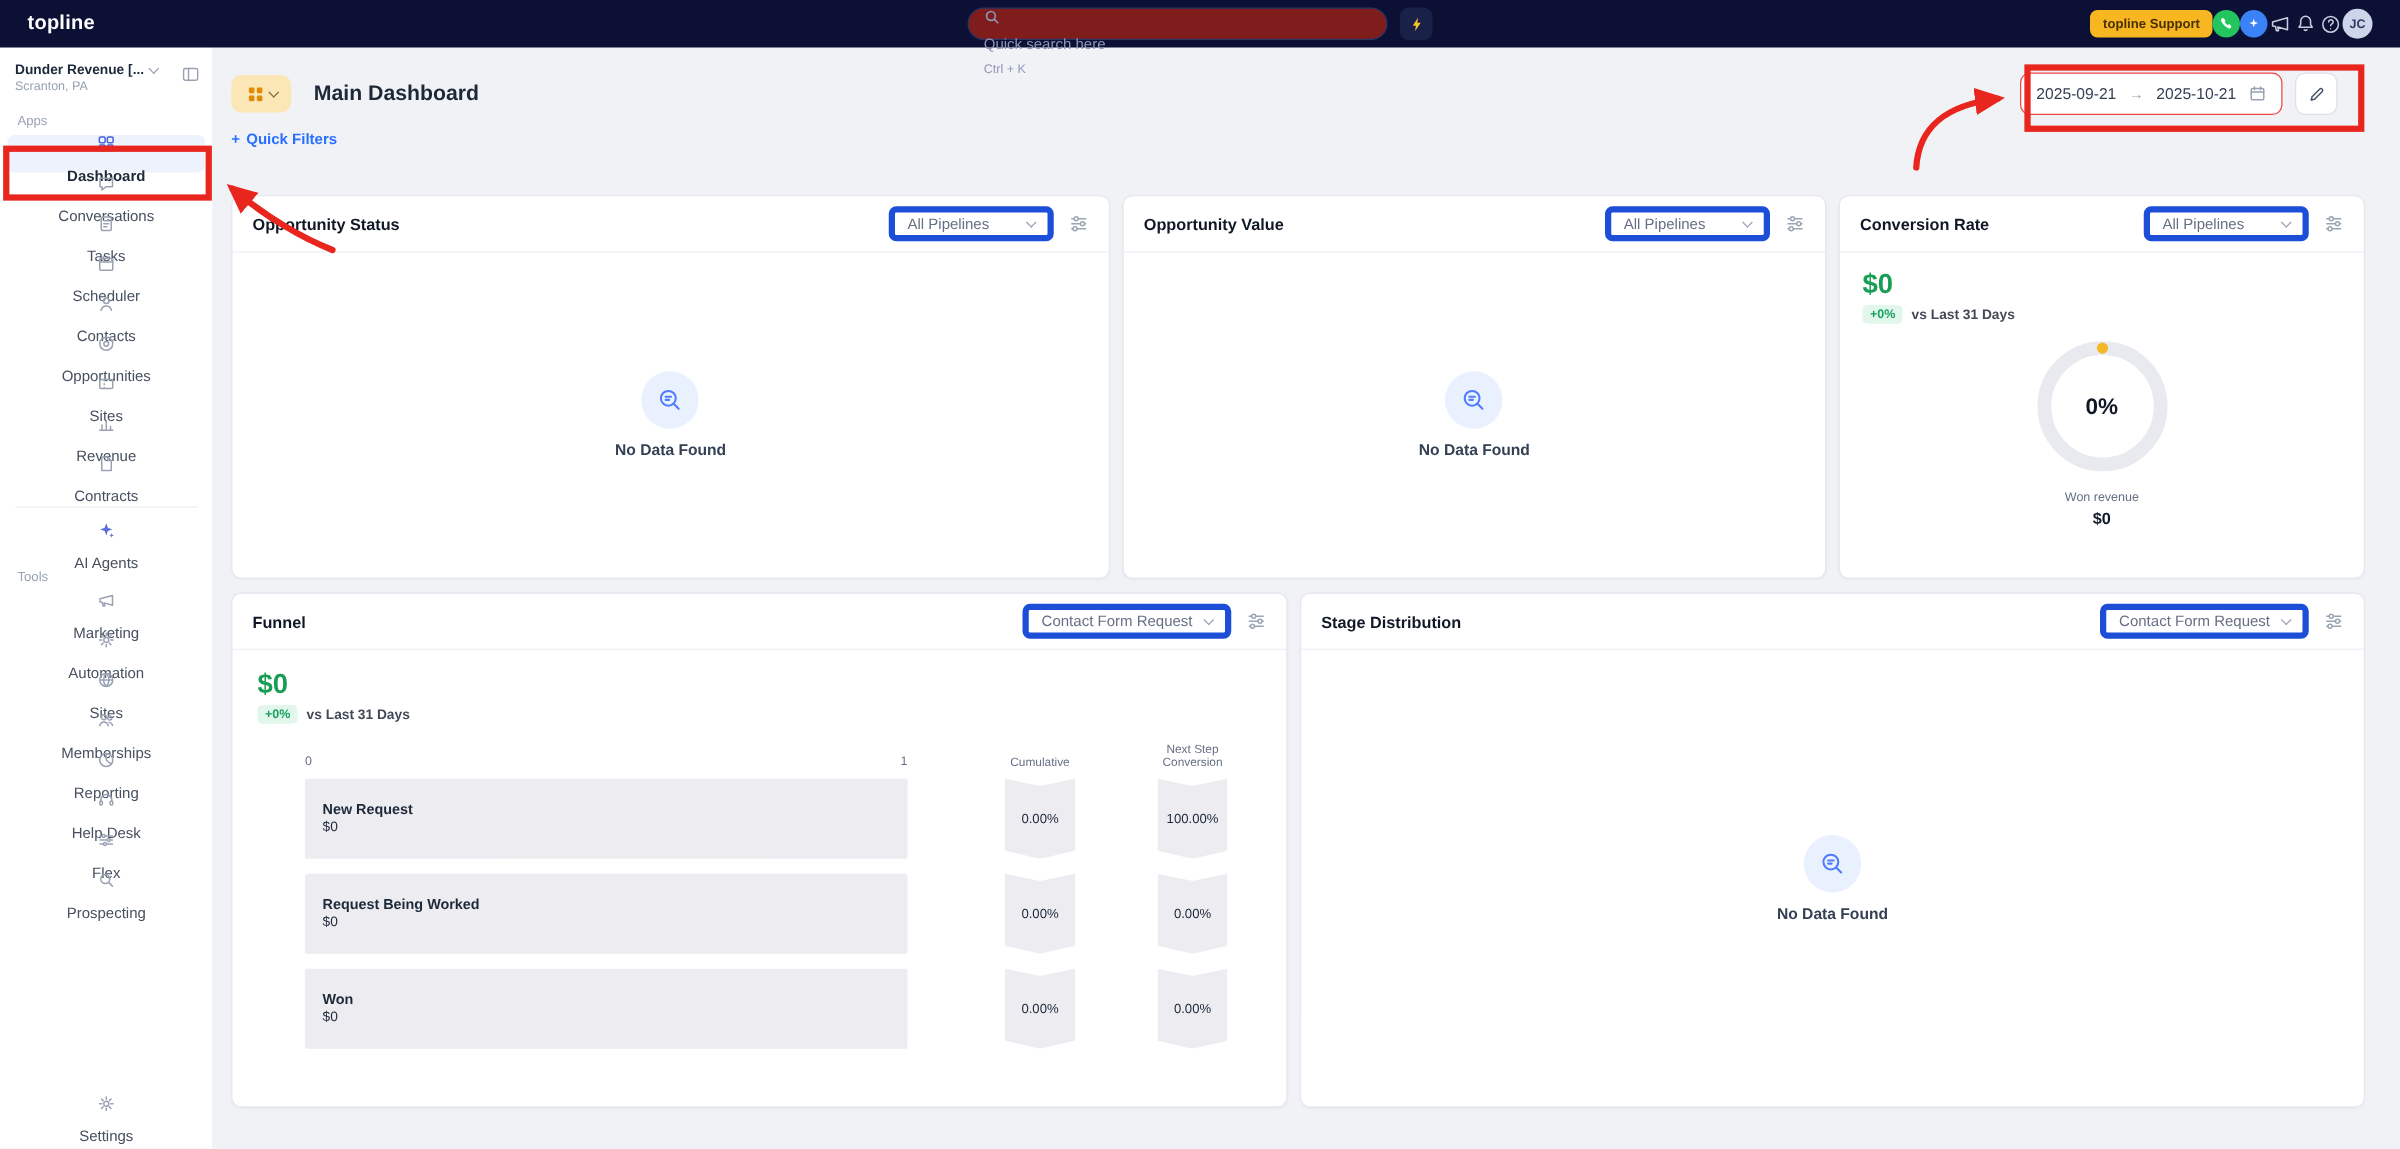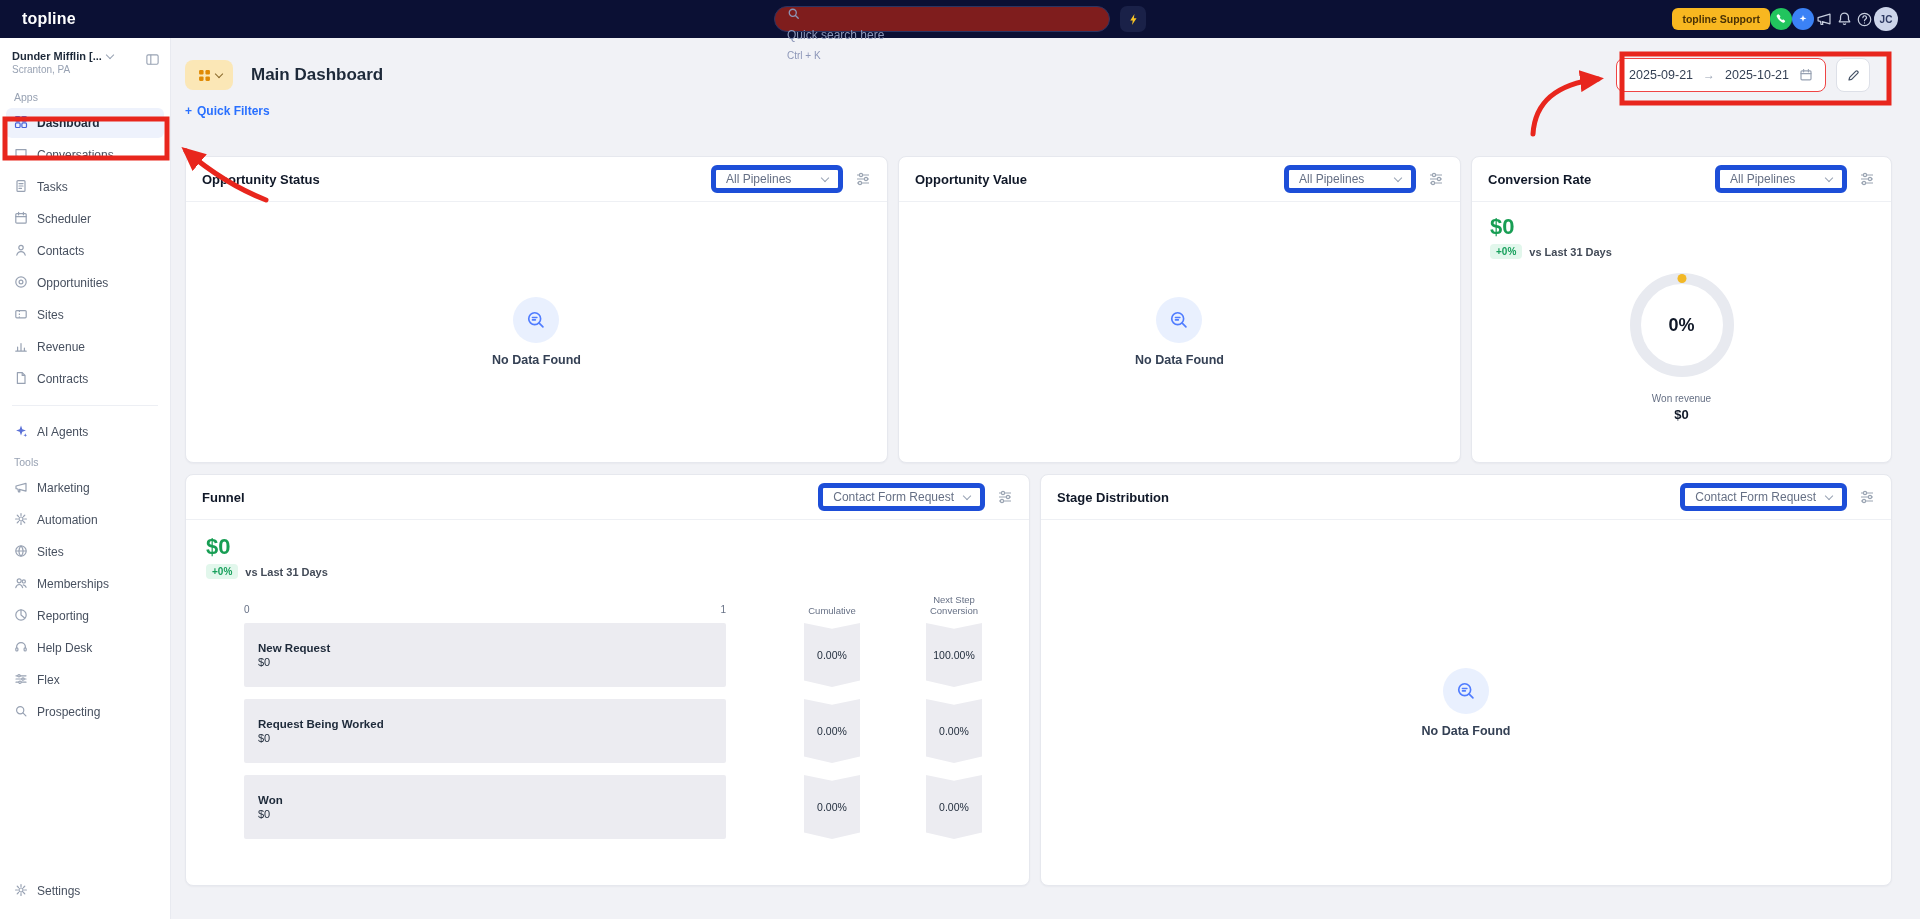--- a/index.html
+++ b/index.html
@@ -27,21 +27,21 @@
   .main { flex:1; background:#f1f2f6; padding:0 28px 0 14px; position:relative; overflow:hidden; min-width:0; }
 
   
   .account { display:flex; align-items:flex-start; padding:2px 10px 8px 12px; cursor:pointer; }
   .acc-main { flex:1; min-width:0; }
   .acc-name-row { display:flex; align-items:center; gap:5px; }
   .acc-name { font-size:11px; font-weight:700; color:#1d2939; white-space:nowrap; overflow:hidden; }
   .acc-loc { font-size:10px; color:#98a2b3; margin-top:2px; }
   .panel-btn { margin-left:6px; margin-top:2px; cursor:pointer; }
   .sec-label { font-size:10.5px; color:#98a2b3; padding:0 14px; margin:8px 0 4px; }
-  .nitem { display:flex; align-items:center; gap:9px; height:30px; margin:1px 6px; padding:0 8px; border-radius:6px; font-size:12px; color:#47505f; cursor:pointer; }
+  .nitem { display:flex; align-items:center; gap:9px; height:30px; margin:1px 6px; padding:0 8px; border-radius:6px; font-size:12px; color:#47505f; cursor:pointer;flex-direction:column; }
   .nitem.active { background:#eef2fc; color:#1d2939; font-weight:600; }
   .nitem svg { flex:none; }
   .divider { height:1px; background:#edeff4; margin:10px 12px; }
   .sidebar-spacer { flex:1; }
   .chev { width:6px; height:6px; border-right:1.5px solid #98a2b3; border-bottom:1.5px solid #98a2b3; transform:rotate(45deg); margin-top:-3px; flex:none; }
 
   
   .header-row { margin-top:14px; height:46px; display:flex; align-items:center; }
   .grid-btn { width:48px; height:30px; background:#fbe7b6; border-radius:8px; display:flex; align-items:center; justify-content:center; gap:4px; border:none; cursor:pointer; }
   .grid-btn .chev { border-color:#8a6a2b; }
@@ -155,21 +155,21 @@
     <div class="avatar">JC</div>
   </div>
 </div>
 
 <div class="app">
 
   <div class="sidebar">
     <div class="account">
       <div class="acc-main">
         <div class="acc-name-row">
-          <span class="acc-name">Dunder Mifflin [...</span>
+          <span class="acc-name">Dunder Revenue [...</span>
           <span class="chev"></span>
         </div>
         <div class="acc-loc">Scranton, PA</div>
       </div>
       <span class="panel-btn">
         <svg width="15" height="15" viewBox="0 0 16 16" fill="none" stroke="#98a2b3" stroke-width="1.2">
             <rect x="2" y="3" width="12" height="10" rx="1.5"></rect>
             <path d="M6.2 3v10"></path>
           </svg>
       </span>

